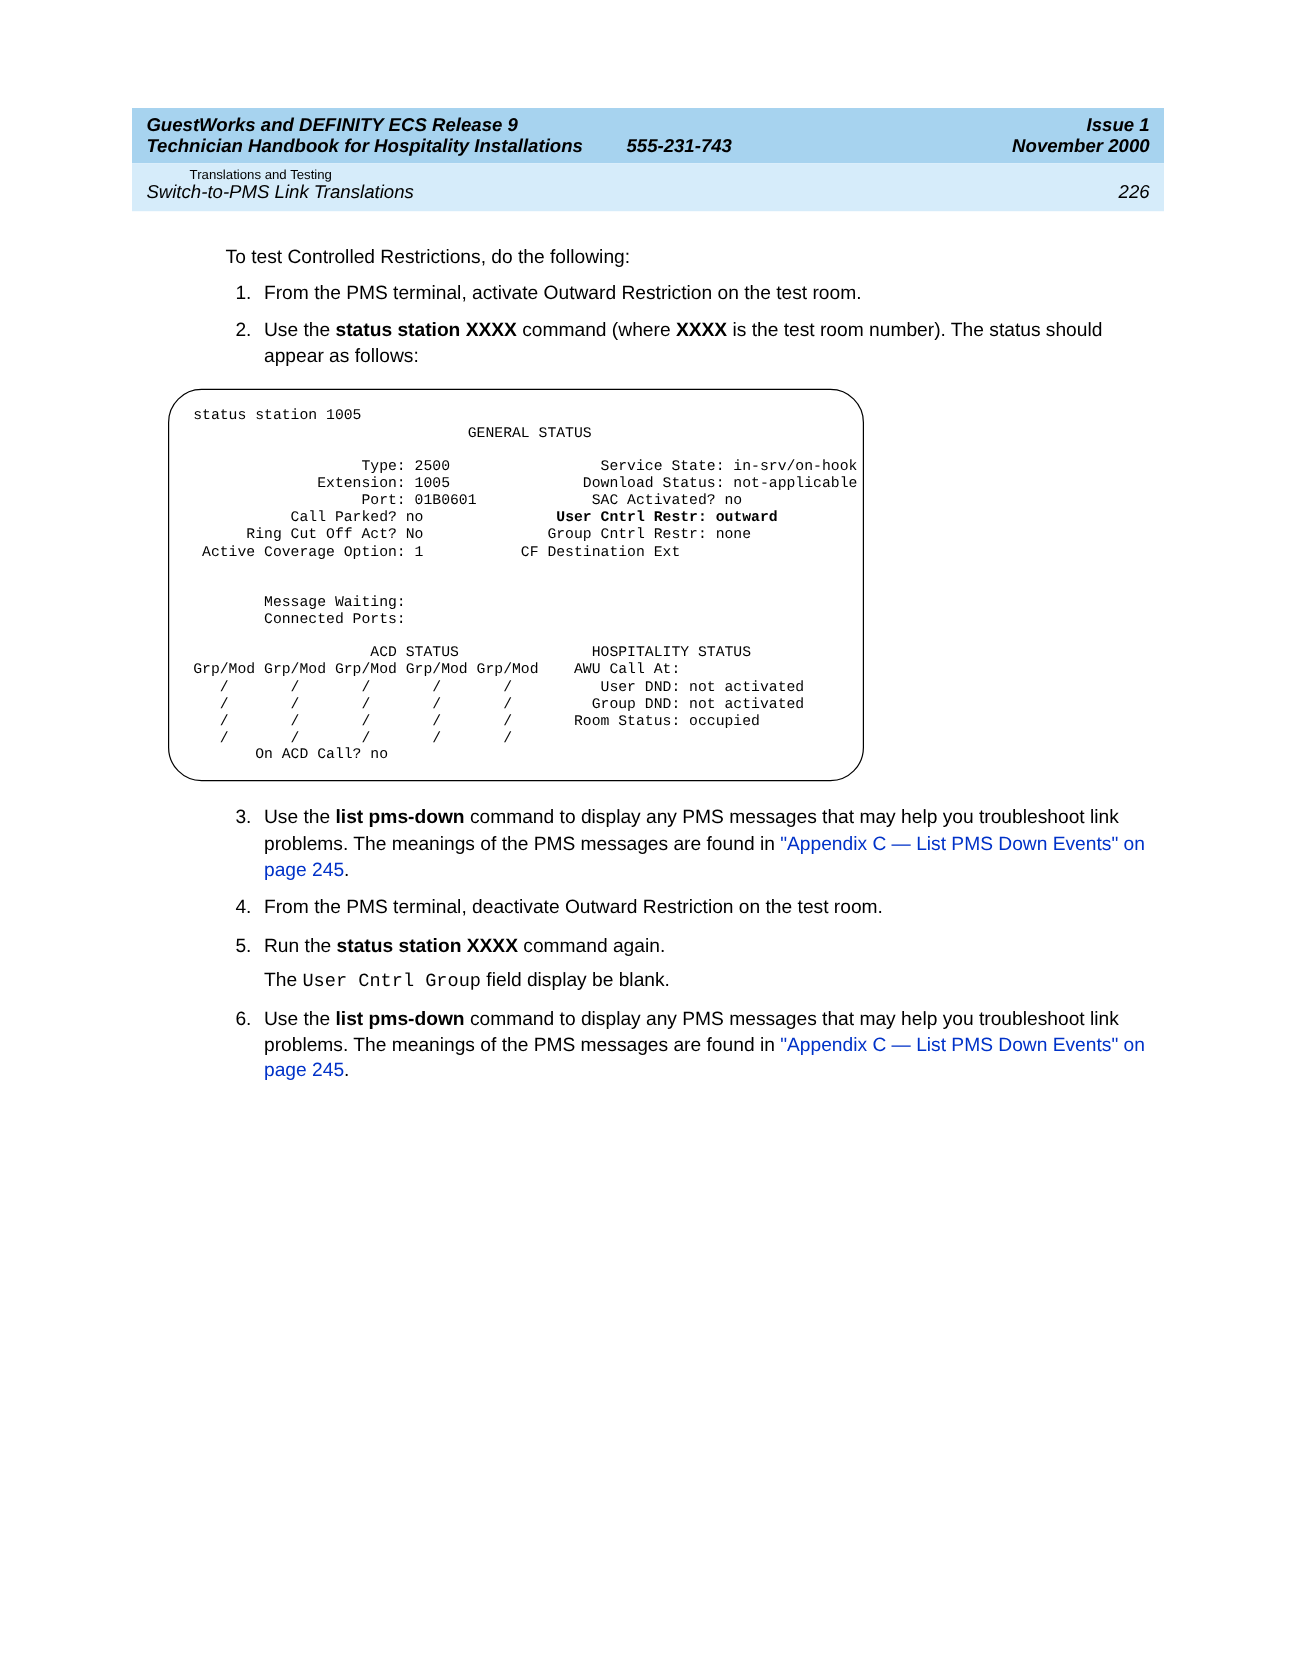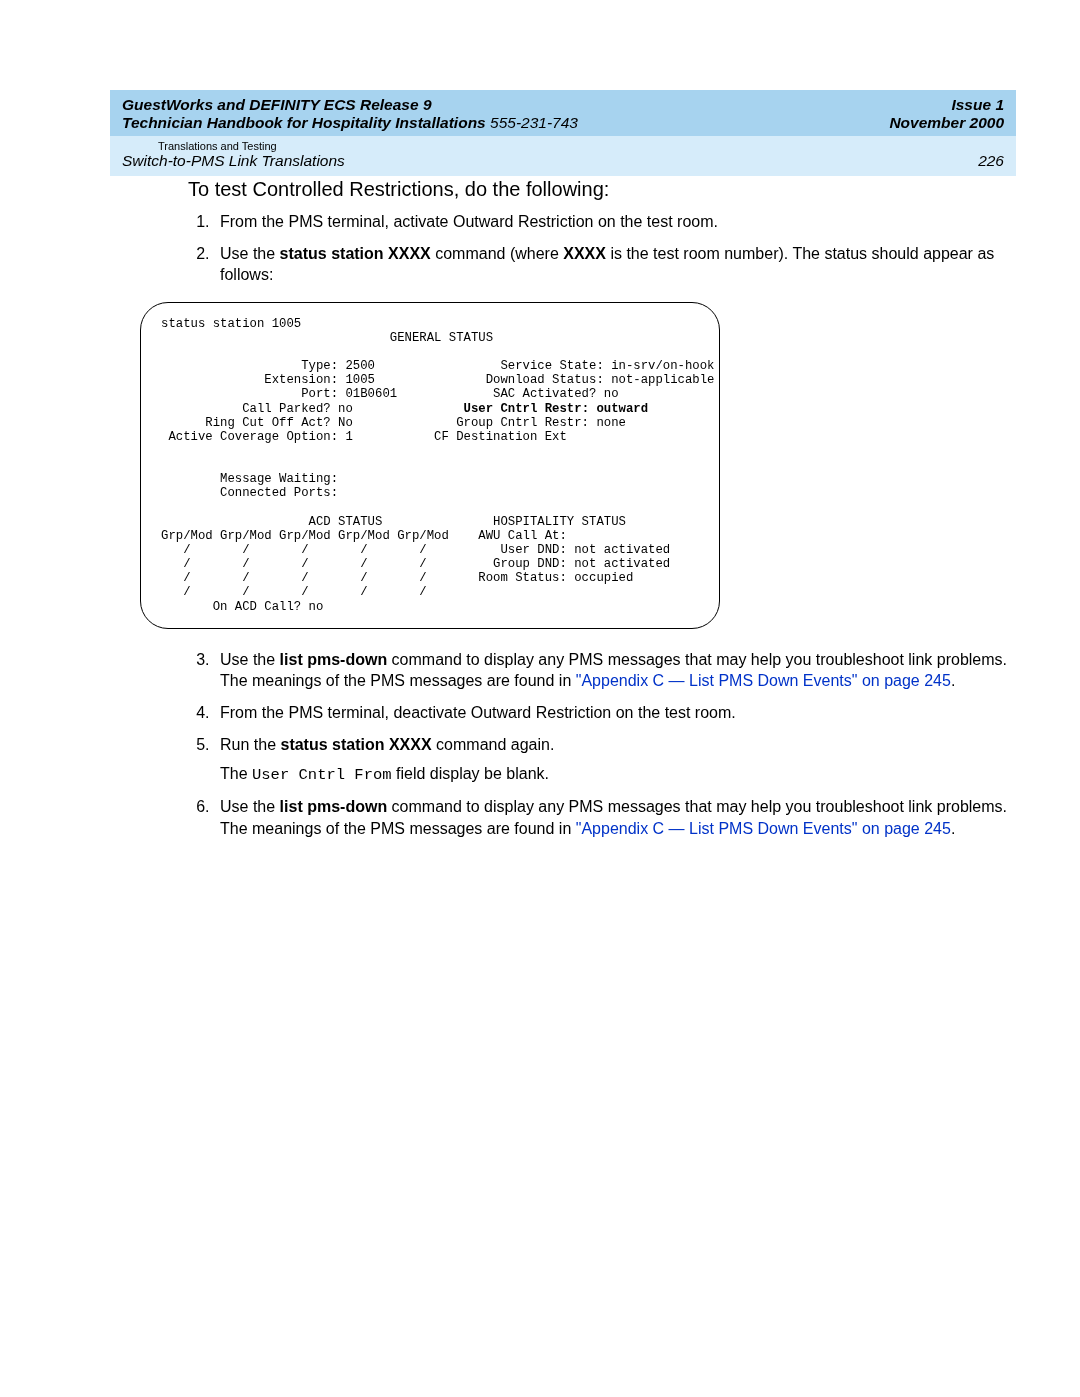--- a/index.html
+++ b/index.html
@@ -5,42 +5,42 @@
   body {
     margin: 0;
     padding: 0;
     background: #fff;
     font-family: Arial, Helvetica, sans-serif;
     font-size: 16px;
     color: #000;
     width: 1080px;
   }
   .page {
-    padding: 90px 64px 90px 110px;
+    padding: 90px 110px 90px 110px;
     box-sizing: border-box;
   }
   .header-bar {
     background: #a7d3ef;
     padding: 6px 12px 4px 12px;
   }
   .header-row1 {
     display: flex;
     justify-content: space-between;
     font-weight: bold;
     font-style: italic;
     font-size: 15.5px;
   }
   .header-row2 {
     display: flex;
     justify-content: space-between;
     font-weight: bold;
     font-style: italic;
     font-size: 15.5px;
   }
-  .header-row2 .docnum { font-weight: normal; font-style: italic; }
+  .header-row2 .docnum { font-weight: bold; font-style: italic; margin-left: 32px; }
   .subheader-bar {
     background: #d6ecfa;
     padding: 4px 12px 6px 12px;
   }
   .subheader-row1 {
     font-size: 11px;
     margin-left: 36px;
   }
   .subheader-row2 {
     display: flex;
@@ -51,22 +51,23 @@
   }
   .section-title {
     font-family: "Times New Roman", Times, serif;
     font-weight: bold;
     font-size: 21px;
     margin: 28px 0 10px 0;
   }
   .body-text {
     margin-left: 78px;
     margin-right: 10px;
-    font-size: 20px;
+    font-size: 16px;
     line-height: 1.35;
+    margin-top: 28px;
   }
   ol.steps {
     margin: 8px 0 0 78px;
     padding-left: 26px;
     font-size: 16px;
     line-height: 1.35;
   }
   ol.steps li {
     margin-bottom: 10px;
     padding-left: 6px;
@@ -155,21 +156,21 @@
   </div>
 
   <ol class="steps" start="3">
     <li>
       <span>Use the </span><span class="bold">list pms-down</span><span> command to display any PMS messages that may help you troubleshoot link problems. The meanings of the PMS messages are found in </span><span class="link">"Appendix C — List PMS Down Events" on page 245</span><span>.</span>
     </li>
     <li>From the PMS terminal, deactivate Outward Restriction on the test room.</li>
     <li>
       <span>Run the </span><span class="bold">status station XXXX</span><span> command again.</span>
       <div style="margin-top:8px;">
-        <span>The </span><span class="mono-inline">User Cntrl From</span><span> field display be blank.</span>
+        <span>The </span><span class="mono-inline">User Cntrl Group</span><span> field display be blank.</span>
       </div>
     </li>
     <li>
       <span>Use the </span><span class="bold">list pms-down</span><span> command to display any PMS messages that may help you troubleshoot link problems. The meanings of the PMS messages are found in </span><span class="link">"Appendix C — List PMS Down Events" on page 245</span><span>.</span>
     </li>
   </ol>
 
 </div>
 
 </body></html>

